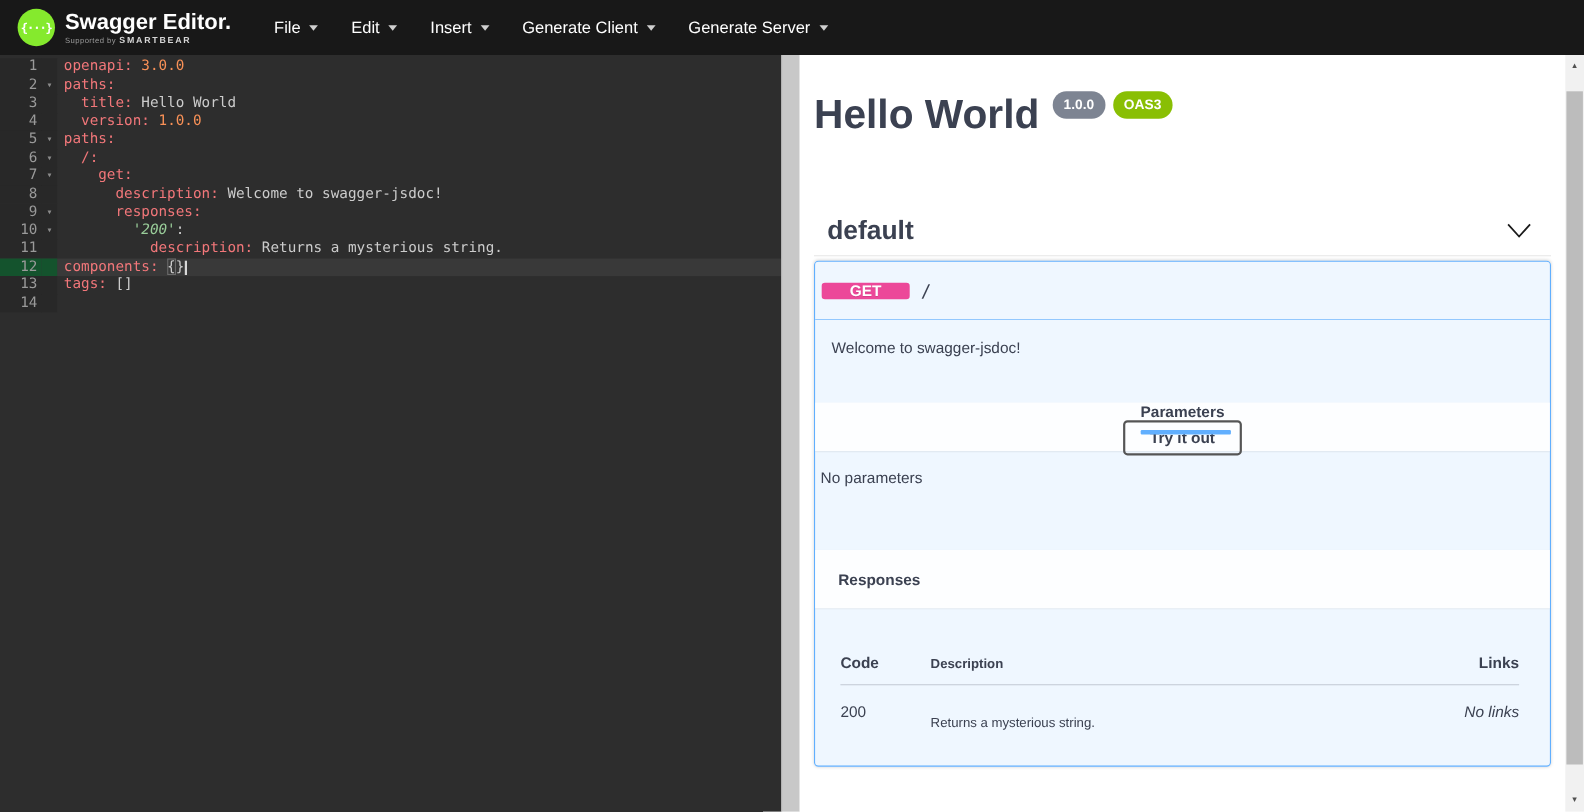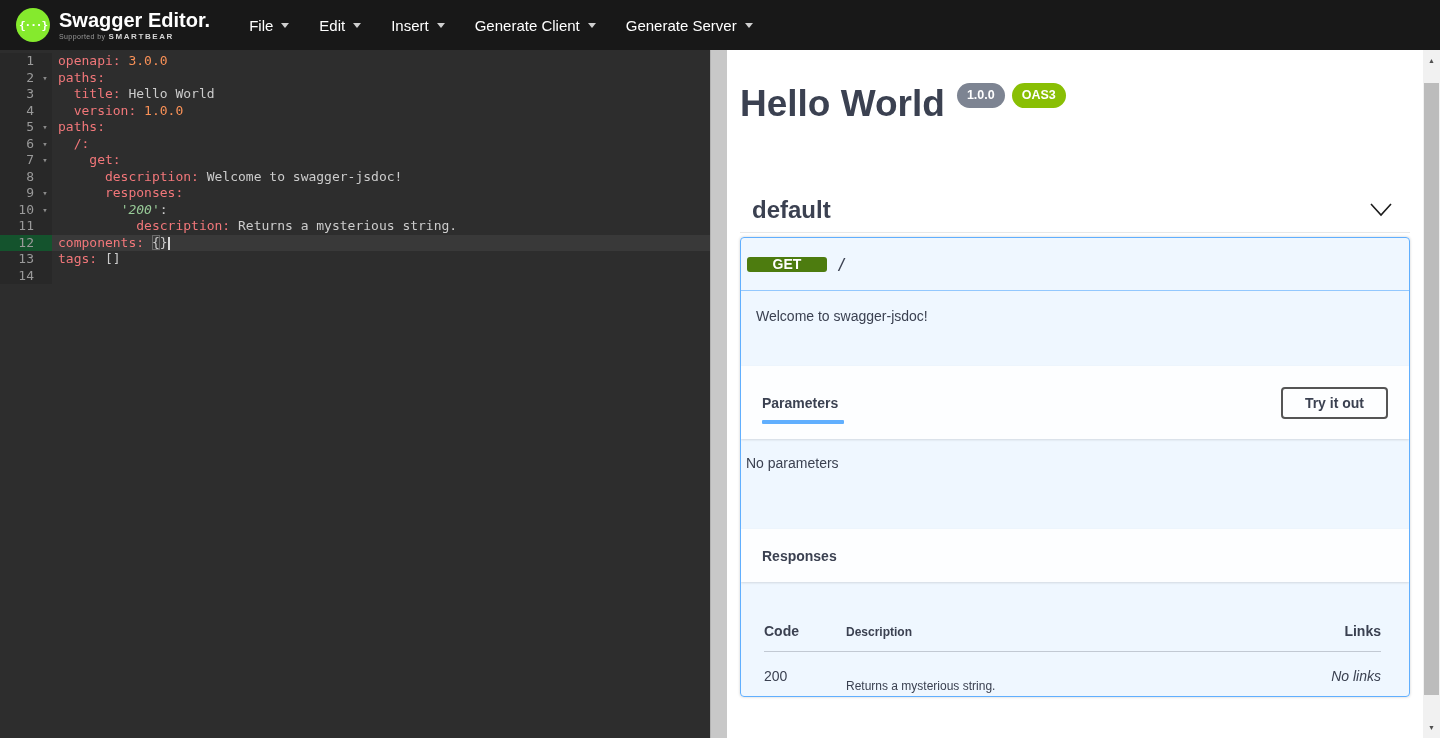--- a/index.html
+++ b/index.html
@@ -65,29 +65,29 @@
   .tag-header { margin:66px 13px 0 13px; height:45px; display:flex;
     align-items:center; justify-content:space-between; padding:0 18px 0 12px;
     border-bottom:1px solid #e8e8e8; cursor:pointer; }
   .tag-name { font-size:24px; font-weight:bold; color:#3b4151; }
 
   .opblock { margin:4px 13px 0 13px; height:460px; border:1px solid #61affe;
     border-radius:4px; background:rgba(97,175,254,.1);
     box-shadow:0 0 3px rgba(0,0,0,.19); overflow:hidden; }
   .op-summary { height:53px; display:flex; align-items:center; padding:0 6px;
     border-bottom:1px solid rgba(97,175,254,.65); cursor:pointer; }
-  .method-badge { background:#4d7c0f; color:#fff; font-weight:bold; font-size:14px;
+  .method-badge { background:#ec4899; color:#fff; font-weight:bold; font-size:14px;
     border-radius:3px; width:80px; height:15px; display:flex; align-items:center;
     justify-content:center; text-shadow:0 1px 0 rgba(0,0,0,.1); }
   .op-path { margin-left:10px; font-size:16px; color:#3b4151;
     font-family:"DejaVu Sans Mono", monospace; }
   .op-description { height:75px; padding:17px 15px; font-size:14px; color:#3b4151; }
   .section-header { background:rgba(255,255,255,.85); box-shadow:0 1px 2px rgba(0,0,0,.12);
     display:flex; align-items:center; justify-content:space-between; padding:0 21px; }
-  .section-header.params { height:73px; }
+  .section-header.params { height:44px;flex-direction:column; }
   .section-header.responses { height:53px; }
   .section-title { font-size:14px; font-weight:bold; color:#3b4151; }
   .section-title.tabbed { position:relative; }
   .section-title.tabbed:after { content:''; position:absolute; left:0; right:-6px;
     bottom:-13px; height:4px; background:#61affe; border-radius:1px; }
   .tryout-btn { background:transparent; border:2px solid #555; border-radius:4px;
     padding:6px 22px; font-size:14px; font-weight:bold; color:#3b4151;
     font-family:"Liberation Sans", sans-serif; cursor:pointer; }
   .no-params { height:90px; padding:16px 5px; font-size:14px; color:#3b4151; }
   .responses-body { padding:14px 28px 20px 23px; }

